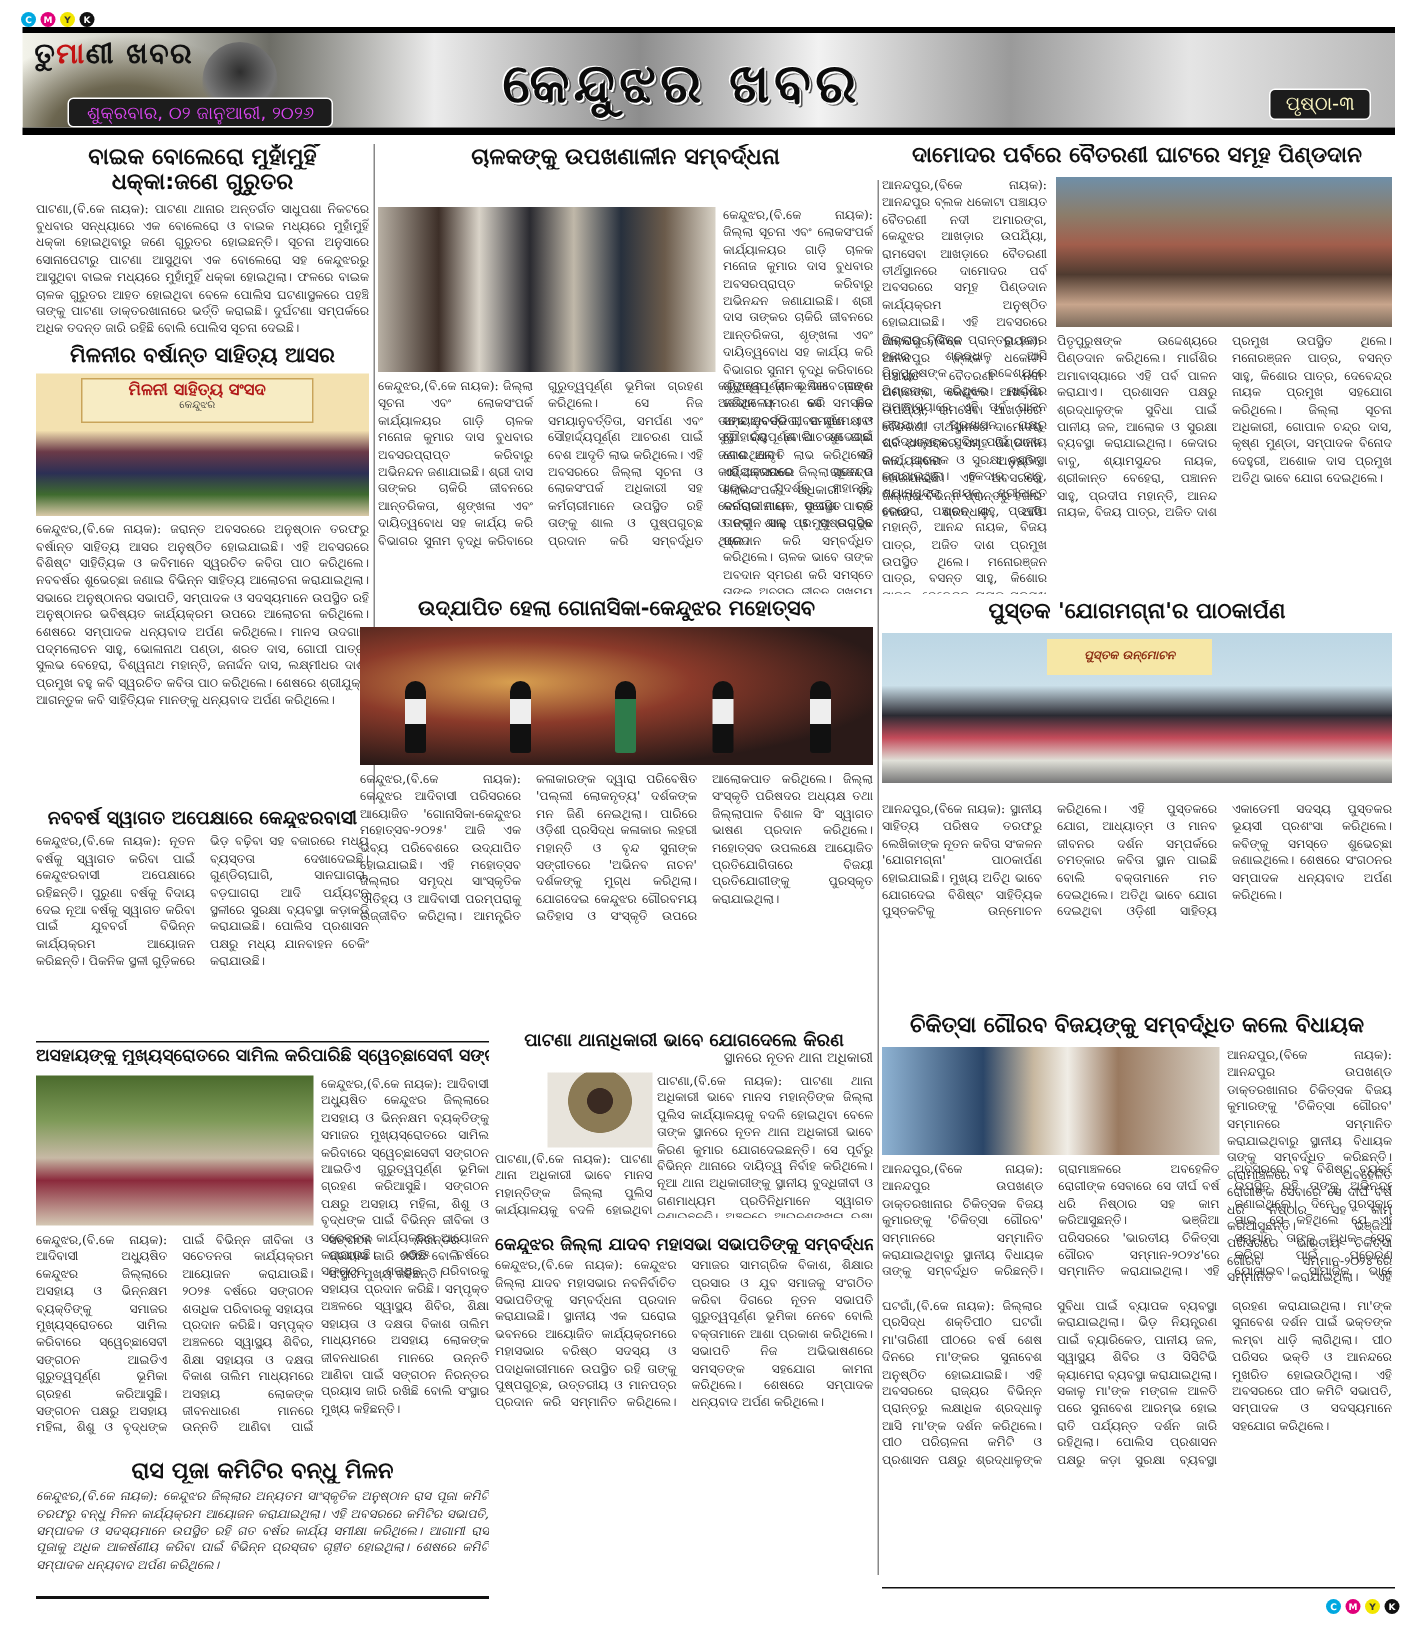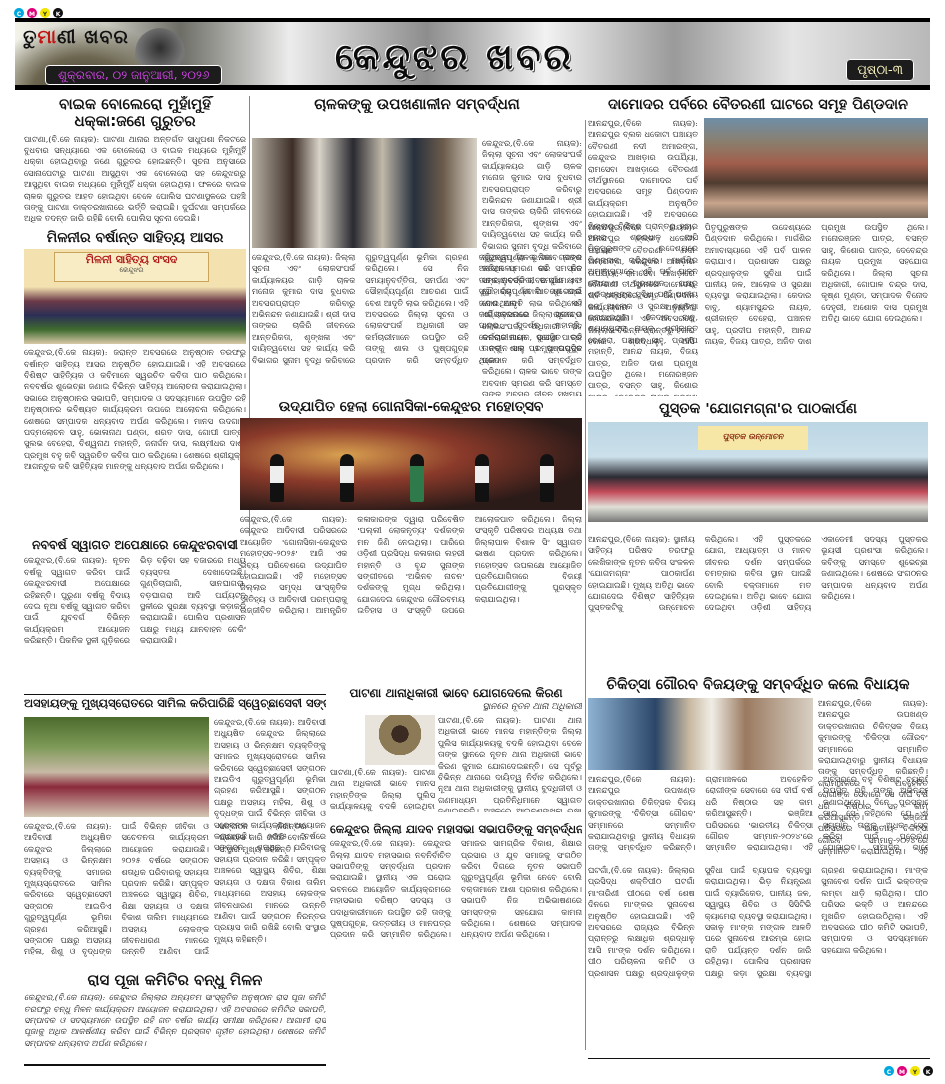--- a/index.html
+++ b/index.html
@@ -20,21 +20,21 @@
     background: radial-gradient(circle at 50% 40%, #2e2e2e, #777 60%, rgba(255,255,255,0) 72%); }
   .brand { position: absolute; left: 8px; top: 3px; font-size: 19px; font-weight: bold; color: #111; letter-spacing: 1px; }
   .brand .red { color: #c31313; }
   .date-box { position: absolute; left: 30px; top: 43px; background: #1c1c1c; color: #d946ef; font-size: 12px; padding: 2px 12px; border-radius: 4px; border: 1px solid #fff; }
   .paper-title { position: absolute; left: 320px; top: 14px; font-size: 36px; font-weight: bold; color: #0b0b0b; letter-spacing: 3px;
     text-shadow: 1px 1px 0 #fff, -1px -1px 0 #fff, 2px 2px 0 #555; }
   .page-box { position: absolute; right: 16px; top: 37px; background: #1c1c1c; color: #fef9c3; font-size: 13px; padding: 2px 10px; border-radius: 4px; border: 1px solid #fff; }
 
   .art { position: absolute; overflow: hidden; }
   .headline { font-weight: bold; color: #111; text-align: center; line-height: 1.15; white-space: nowrap; overflow: hidden; }
-  .subhead { font-size: 9px; text-align: right; color: #222; font-style: italic; }
+  .subhead { font-size: 9px; text-align: right; color: #222; }
   .body-text { font-family: "DejaVu Serif", serif; font-size: 8.2px; line-height: 11.4px; color: #222; text-align: justify; }
   .cols-2 { column-count: 2; column-gap: 10px; }
   .cols-3 { column-count: 3; column-gap: 10px; }
   .photo { position: absolute; overflow: hidden; }
   .rule { position: absolute; background: #111; }
   .vrule { position: absolute; width: 1px; background: #888; }
   .ph-officials { background: linear-gradient(90deg, #b8b0a4 0%, #3d2f28 18%, #d9d3c8 30%, #2a2a30 45%, #c0b8a9 58%, #27303d 72%, #6b5b4b 85%, #d8d2c6 100%); }
   .ph-ghat { background: linear-gradient(180deg, #6f8fa8 0%, #8b7d6b 25%, #a25e4c 45%, #4f3b30 65%, #c8a58c 85%, #7b6b5c 100%); }
   .ph-stage { background: radial-gradient(ellipse at 30% 40%, #d8a050 0%, #8b3a2a 35%, #2a1a18 75%); }
   .ph-banner-meet { background: linear-gradient(180deg, #f3e1b0 0%, #f3e1b0 40%, #6b3a48 55%, #2c2f55 70%, #3f6b2f 85%, #d9c9a8 100%); }

